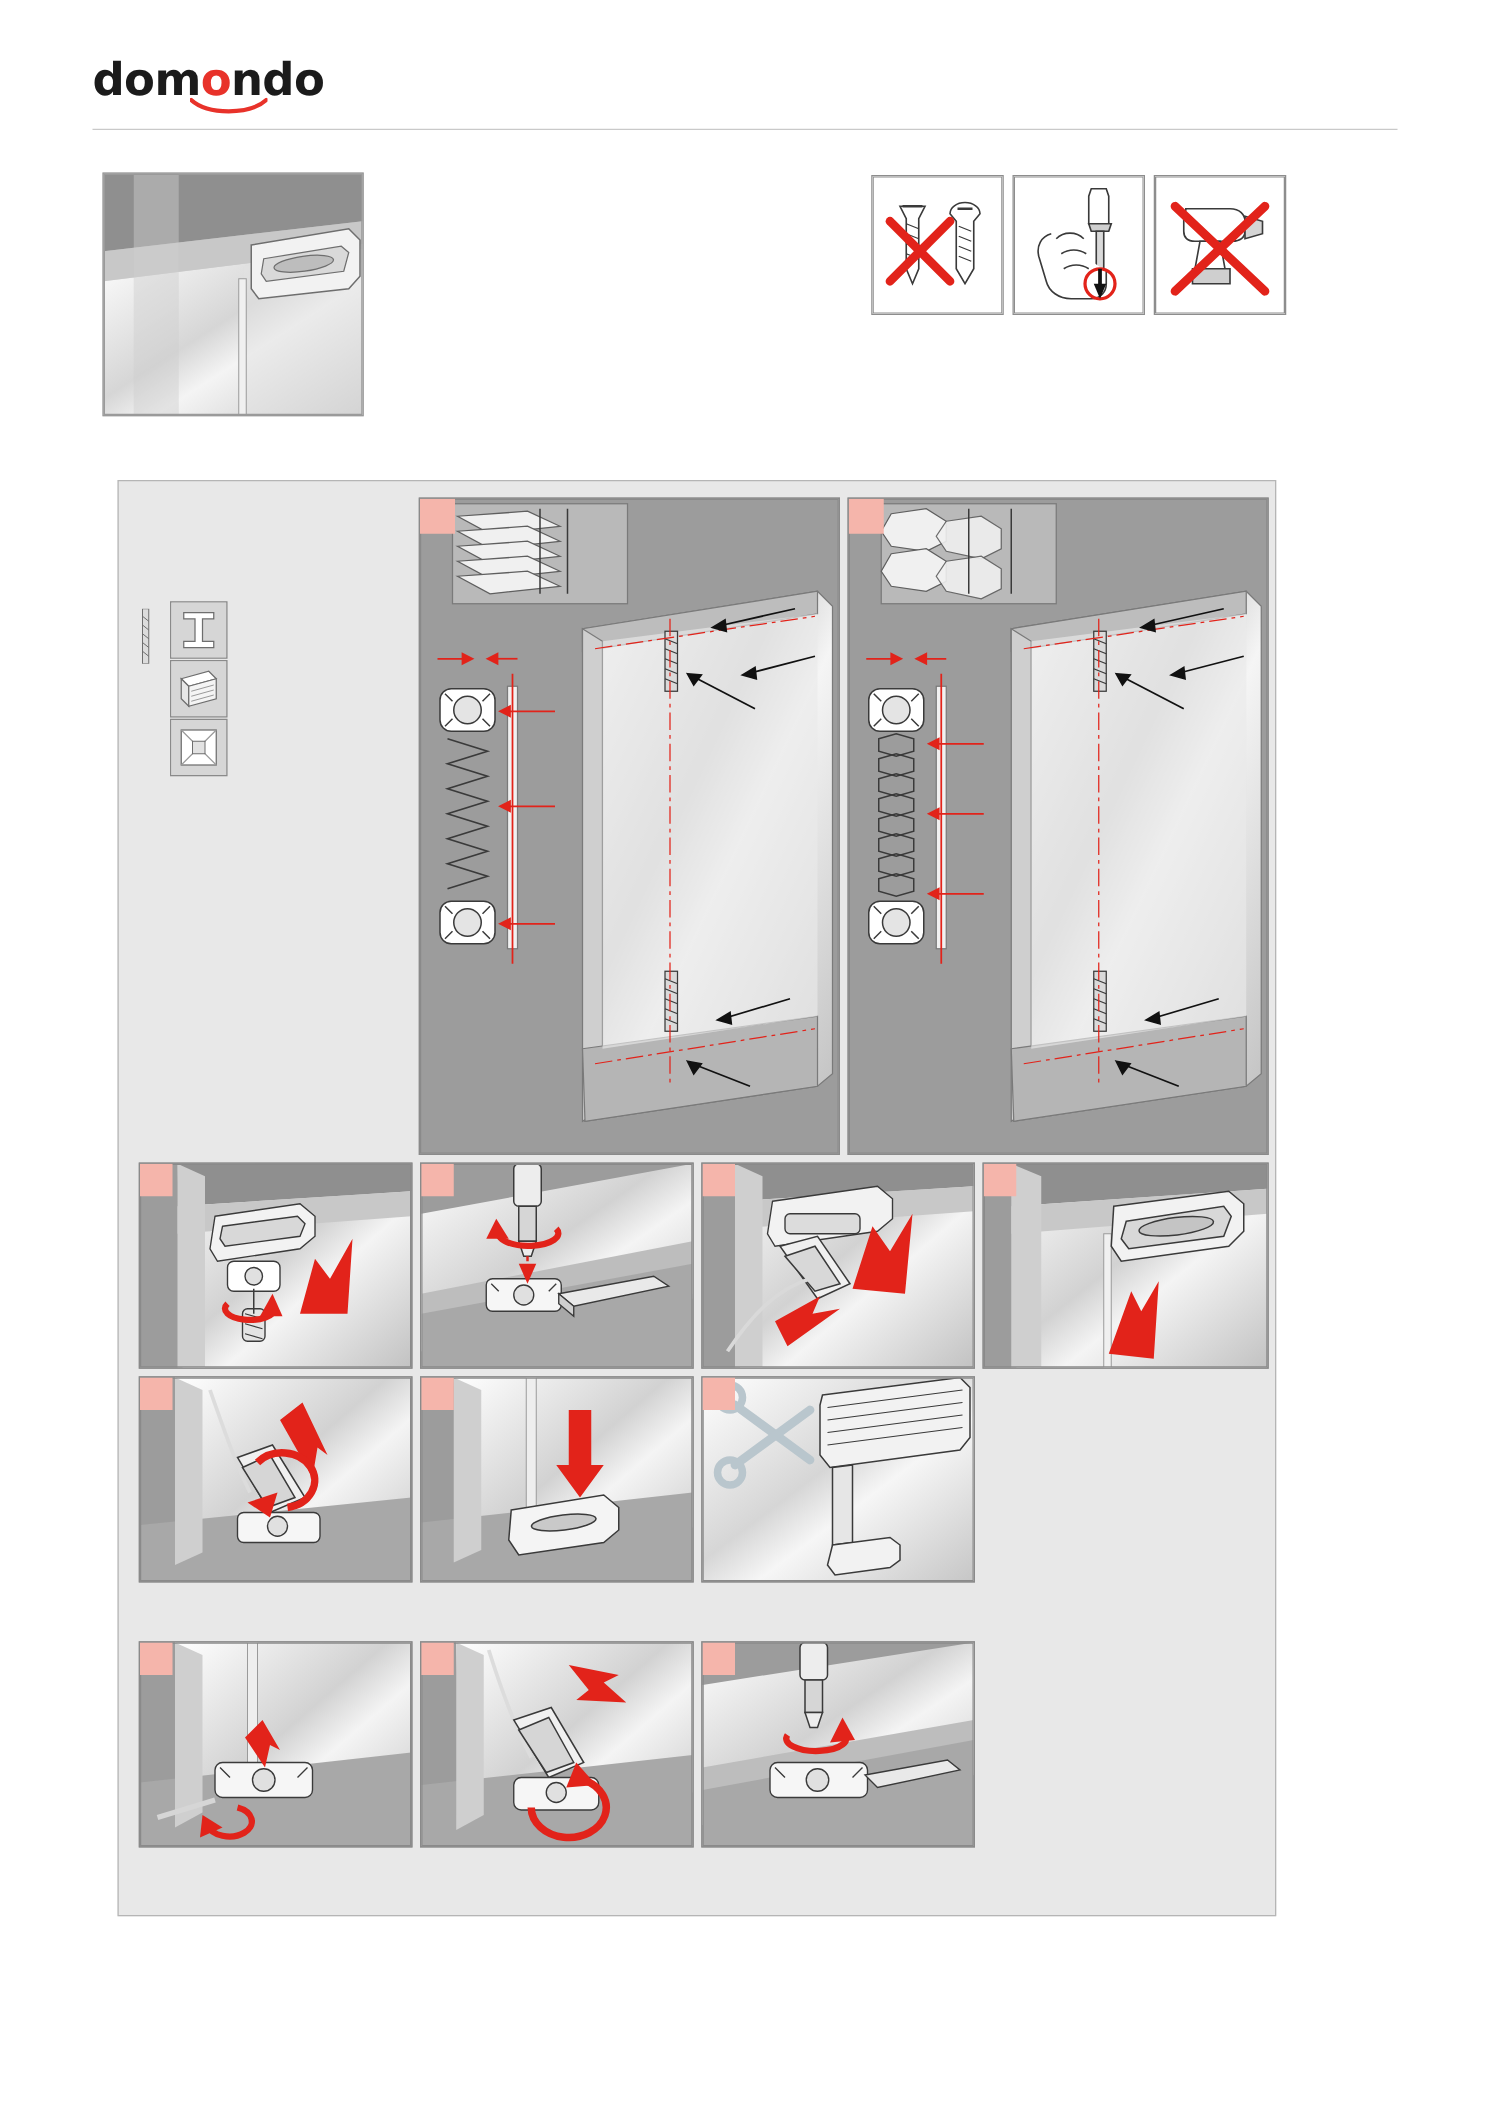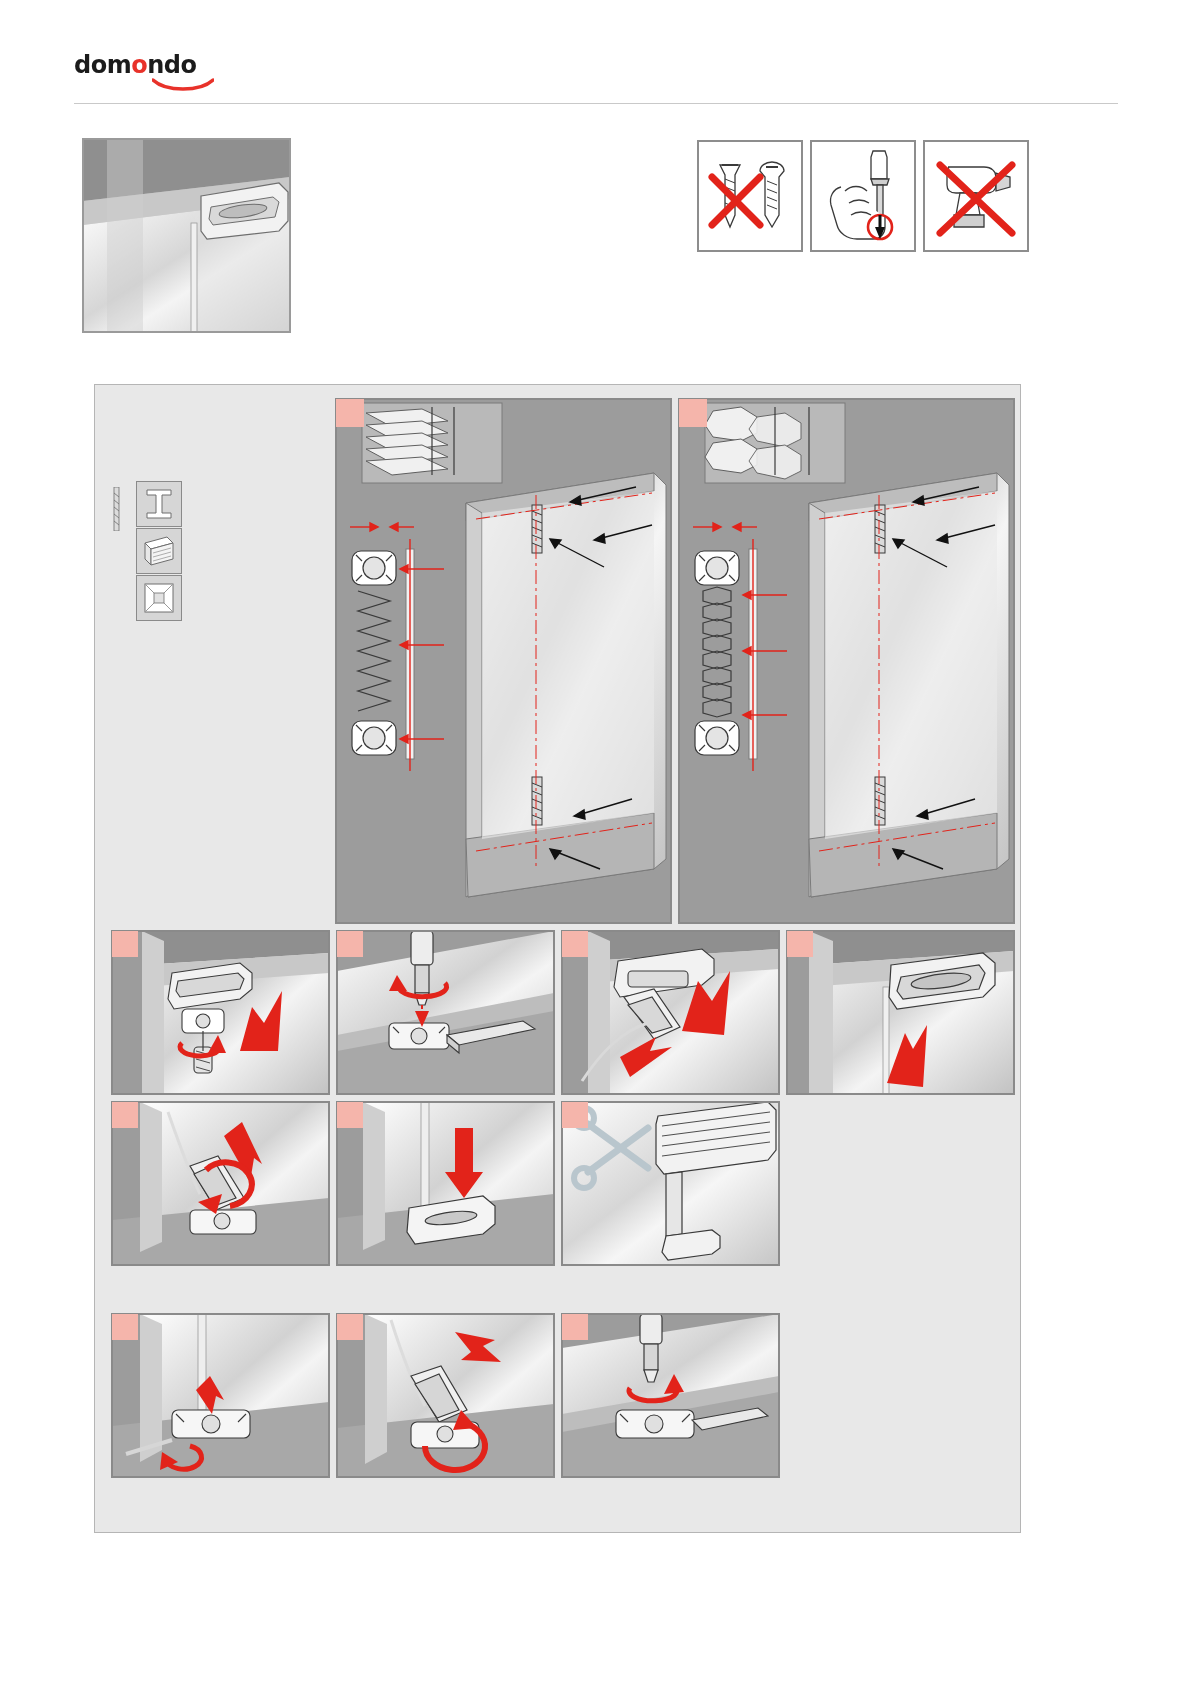--- a/index.html
+++ b/index.html
@@ -1,21 +1,21 @@
 <!DOCTYPE html>
 <html><head>
 <meta charset="utf-8">
 <style>
   html,body{margin:0;padding:0;background:#ffffff;}
   body{width:1192px;height:1685px;position:relative;font-family:"Liberation Sans",sans-serif;overflow:hidden;}
   .page{position:absolute;left:0;top:0;width:1192px;height:1685px;}
 
   
   .logo{position:absolute;left:74px;top:48px;width:240px;height:44px;}
-  .logo-text{font-family:"DejaVu Sans",sans-serif;font-size:24px;font-weight:700;letter-spacing:-0.5px;color:#1b1b1b;line-height:34px;}
+  .logo-text{font-family:"DejaVu Sans",sans-serif;font-size:36px;font-weight:700;letter-spacing:-0.5px;color:#1b1b1b;line-height:34px;}
   .logo-text .o-red{color:#e8322a;}
   .logo-swoosh{position:absolute;left:78px;top:30px;width:62px;height:14px;}
   .header-rule{position:absolute;left:74px;top:103px;width:1044px;height:1px;background:#c9c9c9;}
 
   
   .top-photo{position:absolute;left:82px;top:138px;width:207px;height:193px;background:#b9b9b9;border:1px solid #9a9a9a;overflow:hidden;}
 
   
   .warn-row{position:absolute;left:697px;top:140px;width:330px;height:112px;}
   .warn-box{position:absolute;top:0;width:104px;height:110px;background:#ffffff;border:1px solid #8d8d8d;overflow:hidden;}

